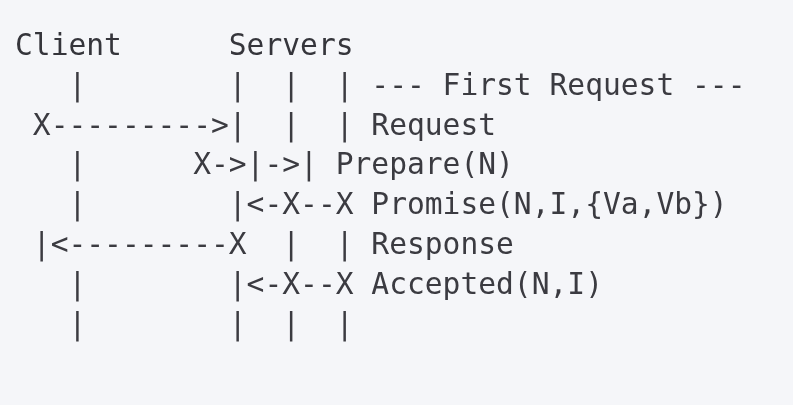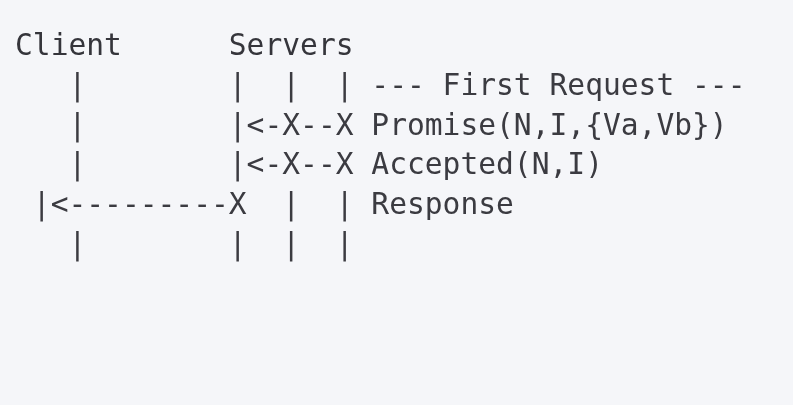--- a/index.html
+++ b/index.html
@@ -38,17 +38,19 @@
   .diagram-line.header-row {
     color: #35353b;
   }
 </style>
 </head>
 <body>
 
 <div id="ascii-diagram">
   <span class="diagram-line header-row">Client      Servers</span>
   <span class="diagram-line">   |        |  |  | --- First Request ---</span>
+  <span class="diagram-line"> X---------&gt;|  |  | Request</span>
+  <span class="diagram-line">   |      X-&gt;|-&gt;| Prepare(N)</span>
   <span class="diagram-line">   |        |&lt;-X--X Promise(N,I,{Va,Vb})</span>
+  <span class="diagram-line"> |&lt;---------X  |  | Response</span>
   <span class="diagram-line">   |        |&lt;-X--X Accepted(N,I)</span>
-  <span class="diagram-line"> |&lt;---------X  |  | Response</span>
   <span class="diagram-line">   |        |  |  |</span>
 </div>
 
 </body></html>

